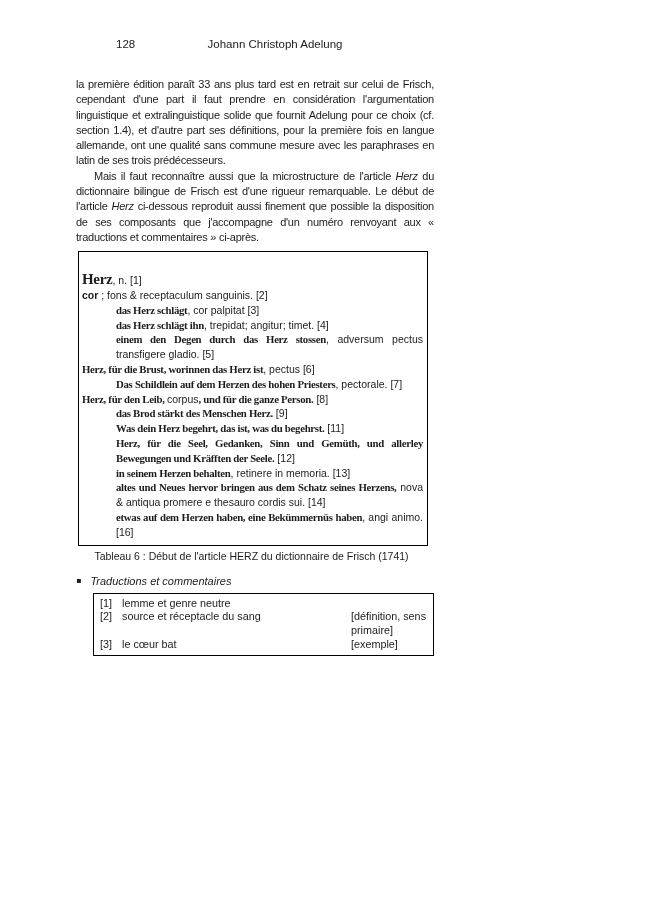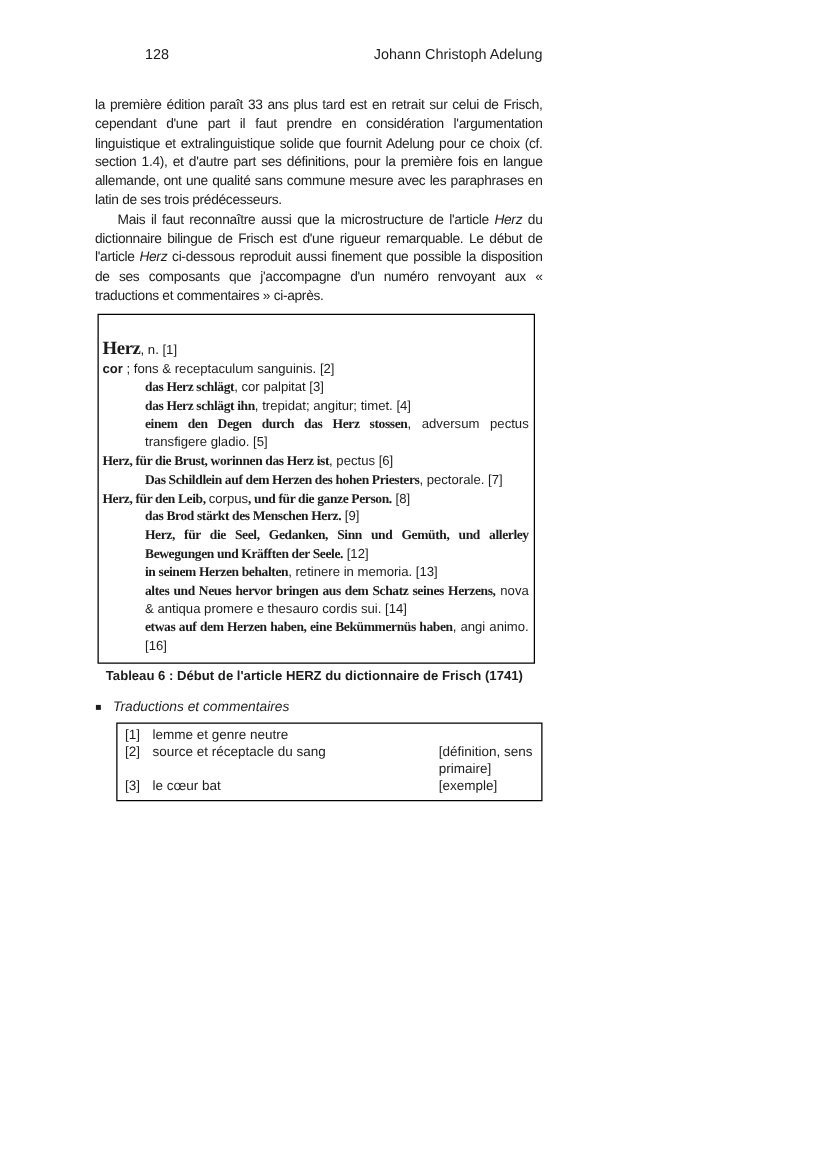--- a/index.html
+++ b/index.html
@@ -4,40 +4,40 @@
 <style>
   html,body { margin:0; padding:0; background:#ffffff; }
   .page {
     position:relative; width:650px; height:920px; background:#ffffff;
     font-family:"Liberation Sans", sans-serif; color:#1c1c1c; overflow:hidden;
   }
   .content { position:absolute; left:76px; top:38px; width:358px; }
 
   
   .header { position:relative; height:14px; margin-bottom:25px; font-size:11.5px;margin-left:40px; }
-  .runtitle { position:absolute; left:0; right:0; text-align:right; }
+  .runtitle { position:absolute; left:0; right:0; text-align:center; }
 
   
   .para { font-size:11px; line-height:15.3px; text-align:justify; letter-spacing:-0.25px; }
   .para.ind { text-indent:18px; }
 
   
   .dict {
     border:1.5px solid #000; margin-top:6px; margin-left:2px;
     width:341px; padding:20px 4px 5px 3px;
     font-size:10.5px; line-height:14.8px;
   }
   .dentry { text-align:justify; }
   .dentry.ind { padding-left:34px; }
   .fk { font-family:"Liberation Serif", serif; font-weight:bold; font-size:10.8px; letter-spacing:-0.3px; }
   .fkh { font-size:15px; }
   .bd { font-weight:bold; }
   .it { font-style:italic; }
 
-  .caption { width:351px; text-align:center; font-size:10.5px; margin-top:4px;font-weight:bold; }
+  .caption { width:351px; text-align:center; font-size:10.5px; margin-top:4px; }
 
   
   .section-line { margin-top:13px; display:flex; align-items:center; font-size:11px; }
   .bullet { font-family:"DejaVu Sans", sans-serif; font-size:8px; margin-right:9px; line-height:1; }
   .section-label { font-style:italic;text-align:center; }
 
   
   .ctable {
     border:1px solid #000; margin-left:17px; margin-top:6px;
     width:333px; padding:3px 0 3px 6px; box-sizing:content-box;
@@ -67,20 +67,21 @@
     <div class="dict" id="dict-table">
         <div class="dentry"><span class="fk fkh">Herz</span><span>, n. [1]</span></div>
         <div class="dentry"><span class="bd">cor</span><span> ; fons &amp; receptaculum sanguinis. [2]</span></div>
         <div class="dentry ind"><span class="fk">das Herz schlägt</span><span>, cor palpitat [3]</span></div>
         <div class="dentry ind"><span class="fk">das Herz schlägt ihn</span><span>, trepidat; angitur; timet. [4]</span></div>
         <div class="dentry ind"><span class="fk">einem den Degen durch das Herz stossen</span><span>, adversum pectus transfigere gladio. [5]</span></div>
         <div class="dentry"><span class="fk">Herz, für die Brust, worinnen das Herz ist</span><span>, pectus [6]</span></div>
         <div class="dentry ind"><span class="fk">Das Schildlein auf dem Herzen des hohen Priesters</span><span>, pectorale. [7]</span></div>
         <div class="dentry"><span class="fk">Herz, für den Leib, </span><span>corpus</span><span class="fk">, und für die ganze Person.</span><span> [8]</span></div>
         <div class="dentry ind"><span class="fk">das Brod stärkt des Menschen Herz.</span><span> [9]</span></div>
+        <div class="dentry ind"><span class="fk">Was dein Herz begehrt, das ist, was du begehrst.</span><span> [11]</span></div>
         <div class="dentry ind"><span class="fk">Herz, für die Seel, Gedanken, Sinn und Gemüth, und allerley Bewegungen und Kräfften der Seele.</span><span> [12]</span></div>
         <div class="dentry ind"><span class="fk">in seinem Herzen behalten</span><span>, retinere in memoria. [13]</span></div>
         <div class="dentry ind"><span class="fk">altes und Neues hervor bringen aus dem Schatz seines Herzens,</span><span> nova &amp; antiqua promere e thesauro cordis sui. [14]</span></div>
         <div class="dentry ind"><span class="fk">etwas auf dem Herzen haben, eine Bekümmernüs haben</span><span>, angi animo. [16]</span></div>
       </div>
 
     <div class="caption">Tableau 6 : Début de l'article HERZ du dictionnaire de Frisch (1741)</div>
 
     <div class="section-line">
       <span class="bullet">▪</span>

